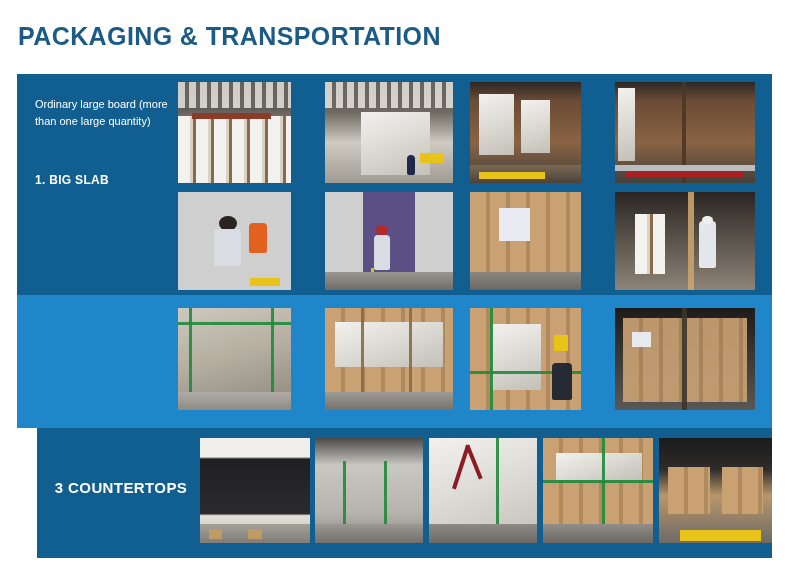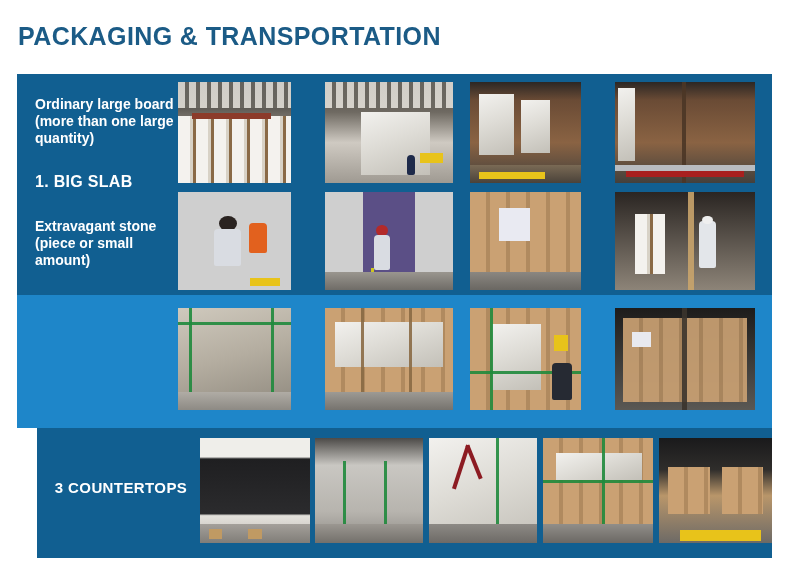--- a/index.html
+++ b/index.html
@@ -41,26 +41,26 @@
   .band.dark2  { background:#115f91;margin-left:20px; }
 
   
   .lbl-col{
     position:absolute;
     left:18px;
     width:150px;
     color:#ffffff;
   }
   .lbl-desc{
-    font-size:14px;
+    font-size:11px;
     line-height:17px;
-    font-weight:bold;
+    font-weight:normal;
   }
   .lbl-strong{
-    font-size:16px;
+    font-size:12px;
     font-weight:bold;
     letter-spacing:0.3px;
   }
 
   .band-title{
     position:absolute;
     left:0; width:168px;
     text-align:center;
     color:#ffffff;
     font-weight:bold;
@@ -120,21 +120,20 @@
 <div class="page-title">PACKAGING &amp; TRANSPORTATION</div>
 
 <div class="panel">
 
   <div class="band dark" style="top:0px;height:221px;">
 
     <div class="lbl-col lbl-desc" style="top:22px;">Ordinary large board (more than one large quantity)</div>
 
     <div class="lbl-col lbl-strong" style="top:99px;">1. BIG SLAB</div>
 
-    <div class="lbl-col lbl-desc" style="top:144px;">Extravagant stone (piece or small amount)</div>
 
     <div class="photo" style="left:161px;top:8px;width:113px;height:101px;">
       <div class="ph-inner sky"></div>
       <div class="ph-inner slabs-w" style="top:34%;"></div>
       <div class="ceil"></div>
       <div class="yellowbar" style="left:12%;top:31%;width:70%;height:6%;background:#8c3b2a;"></div>
     </div>
 
     <div class="photo" style="left:308px;top:8px;width:128px;height:101px;">
       <div class="ph-inner warehouse"></div>

